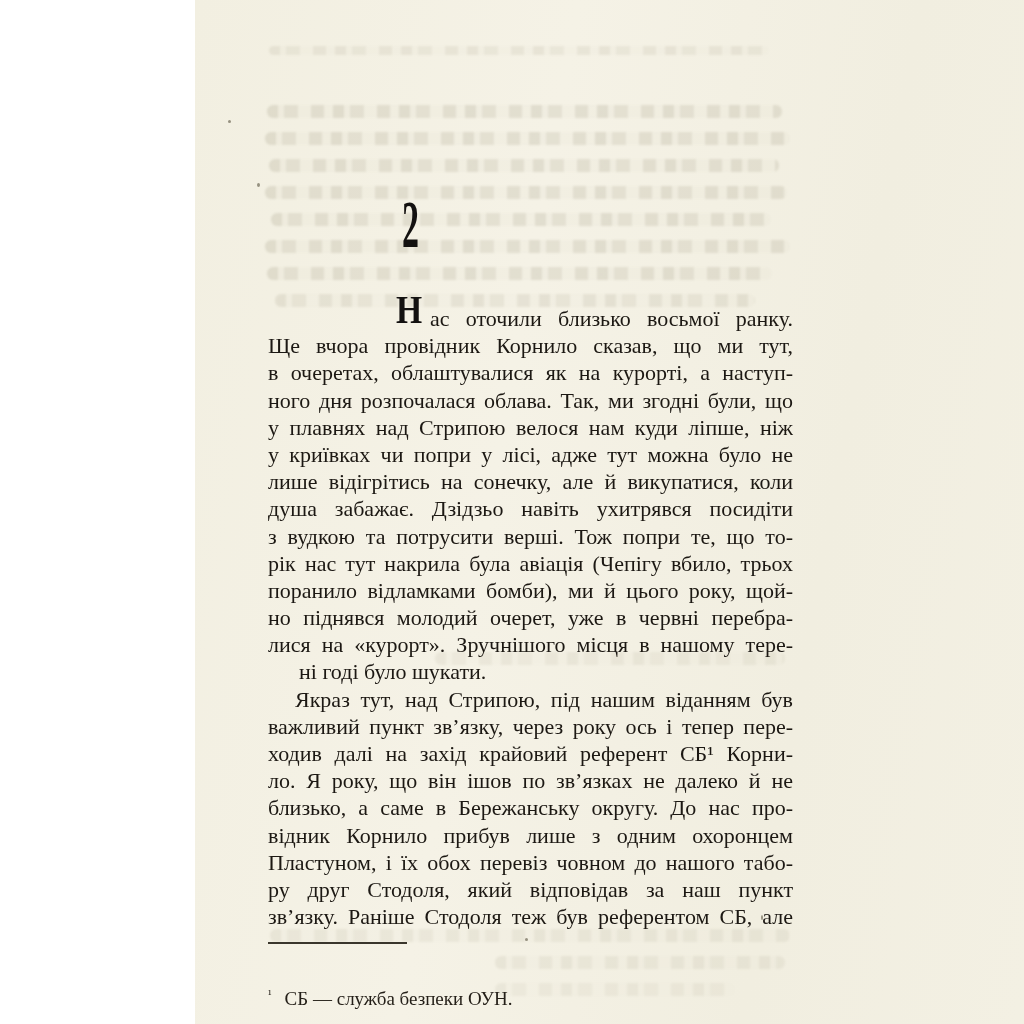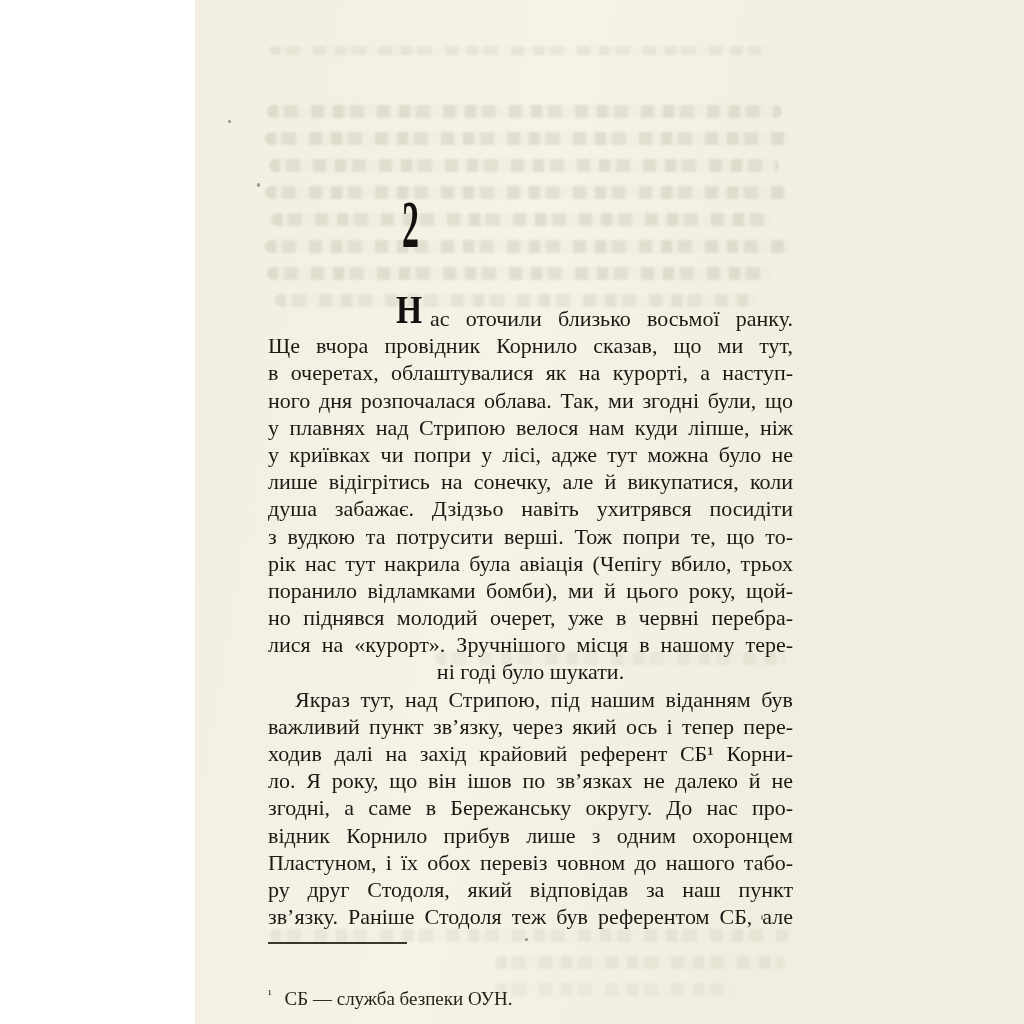--- a/index.html
+++ b/index.html
@@ -26,21 +26,21 @@
   }
   
   .body-text {
     position: absolute; left: 73px; top: 305px; width: 525px;
     font-size: 22px; line-height: 27.2px;
     text-align: justify;
     color: #1c1813;
   }
   .line { height: 27.2px; white-space: normal; }
   .line.j::after { content: ""; display: inline-block; width: 100%; height: 0; }
-  .line.plain { text-align: center; }
+  .line.plain { text-align: left; margin-left: 31px; }
   .line.indent { text-indent: 27px; }
   .l1 { position: relative; padding-left: 162px; }
   .initial {
     position: absolute; left: 128px; top: -16px;
     font-size: 41px; line-height: 41px; font-weight: 700;
     color: #131110;
     transform: scaleX(.82); transform-origin: left bottom;
   }
   
   .fn-rule {
@@ -99,24 +99,24 @@
     <div class="line j">у криївках чи попри у лісі, адже тут можна було не</div>
     <div class="line j">лише відігрітись на сонечку, але й викупатися, коли</div>
     <div class="line j">душа забажає. Дзідзьо навіть ухитрявся посидіти</div>
     <div class="line j">з вудкою та потрусити верші. Тож попри те, що то-</div>
     <div class="line j">рік нас тут накрила була авіація (Чепігу вбило, трьох</div>
     <div class="line j">поранило відламками бомби), ми й цього року, щой-</div>
     <div class="line j">но піднявся молодий очерет, уже в червні перебра-</div>
     <div class="line j">лися на «курорт». Зручнішого місця в нашому тере-</div>
     <div class="line plain">ні годі було шукати.</div>
     <div class="line j indent">Якраз тут, над Стрипою, під нашим віданням був</div>
-    <div class="line j">важливий пункт зв’язку, через який ось і тепер пере-</div>
+    <div class="line j">важливий пункт зв’язку, через року ось і тепер пере-</div>
     <div class="line j">ходив далі на захід крайовий референт СБ¹ Корни-</div>
     <div class="line j">ло. Я року, що він ішов по зв’язках не далеко й не</div>
-    <div class="line j">згодні, а саме в Бережанську округу. До нас про-</div>
+    <div class="line j">близько, а саме в Бережанську округу. До нас про-</div>
     <div class="line j">відник Корнило прибув лише з одним охоронцем</div>
     <div class="line j">Пластуном, і їх обох перевіз човном до нашого табо-</div>
     <div class="line j">ру друг Стодоля, який відповідав за наш пункт</div>
     <div class="line j">зв’язку. Раніше Стодоля теж був референтом СБ, але</div>
   </div>
 
   <div class="fn-rule"></div>
   <div class="footnote">
     <span class="fn-marker">¹</span><span>СБ — служба безпеки ОУН.</span>
   </div>

